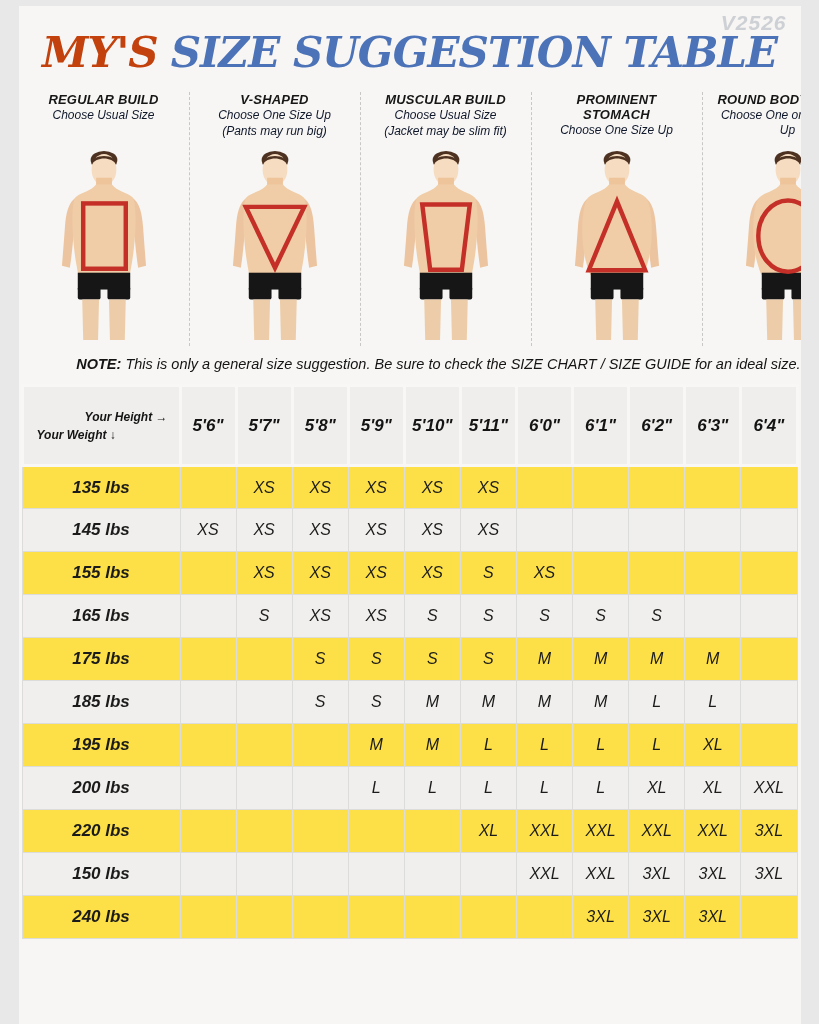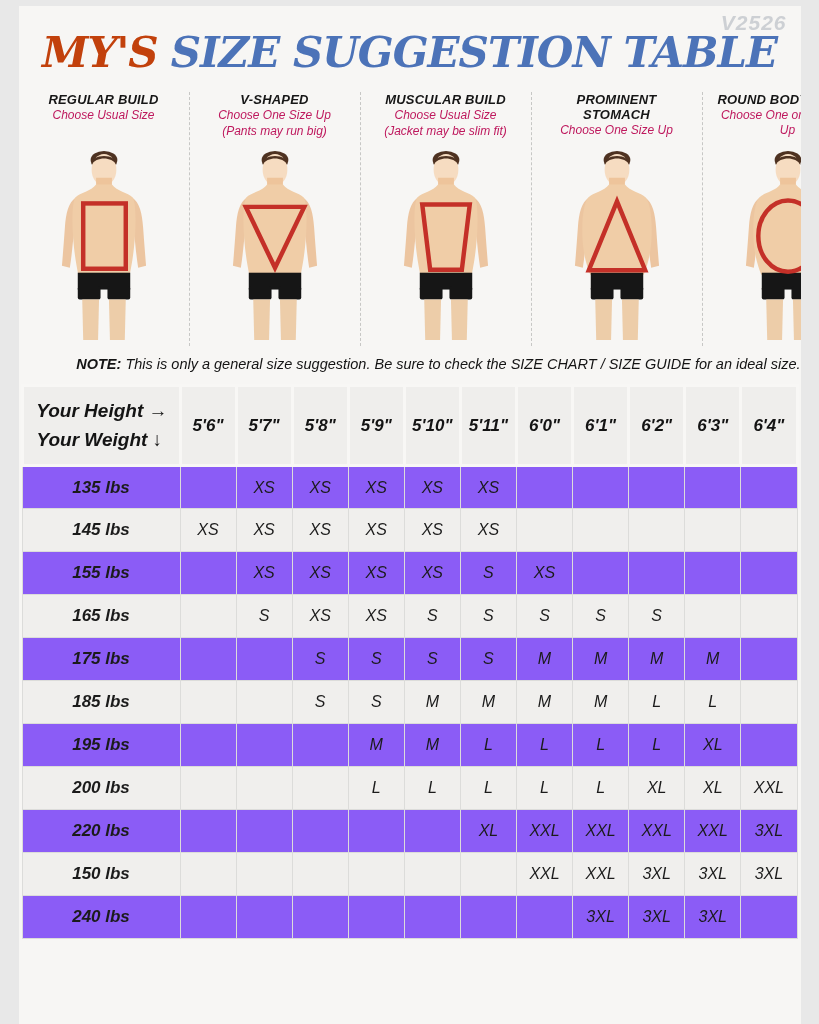--- a/index.html
+++ b/index.html
@@ -19,40 +19,40 @@
     font-family: "DejaVu Serif", "Liberation Serif", serif;
     font-weight: bold; font-size: 42px; letter-spacing: -1px; line-height: 1.1;
     white-space: nowrap;
   }
   .title .brand { margin-right: 13px; }
   .figures { display: flex; align-items: stretch; margin-top: 16px; height: 254px; }
   .fig-col { flex: 1 1 0; text-align: center; padding: 0 10px; }
   .fig-col + .fig-col { border-left: 1px dashed #c7c7c5; }
   .fig-label { height: 56px; }
   .fig-name { font-size: 13px; font-weight: bold; color: #161616; margin: 0; letter-spacing: .2px; }
-  .fig-advice, .fig-note { font-size: 12px; color: #be185d; margin: 1px 0 0; line-height: 1.25; }
+  .fig-advice, .fig-note { font-size: 12px; color: #0f172a; margin: 1px 0 0; line-height: 1.25; }
   svg.figure { width: 150px; height: 194px; display: block; margin: 0 auto; }
   .note-line { text-align: right; font-size: 14.5px; color: #141414; margin-top: 10px; }
   .note-label { font-weight: bold; }
   .size-table {
     width: 778px; margin: 12px auto 0; border-collapse: collapse; table-layout: fixed;
   }
   .size-table thead th {
     background: #efeeec; border: 3px solid #f8f7f5; height: 80px;
     font-size: 17px; color: #141414; font-weight: bold;
   }
   .size-table col.weight-col { width: 158px; }
-  .size-table tbody tr { background: #8b5cf6; }
+  .size-table tbody tr { background: #fde047; }
   .size-table tbody tr:nth-child(even) { background: #f0efed; }
   .size-table tbody td {
     border: 1px solid #dcdcda; height: 43px; text-align: center;
     font-size: 16px; color: #1b1b1b;
   }
   .size-table td.weight-cell { font-weight: bold; font-size: 17px; }
-  .corner-line { display: block; line-height: 1.5; font-size: 19px; }
+  .corner-line { display: block; line-height: 1.5; font-size: 12px; }
   .corner-line.l1 { text-align: right; padding-right: 10px; }
   .corner-line.l2 { text-align: left; padding-left: 12px; }
 </style>
 </head>
 <body>
 
 <div class="page">
 
   <div class="watermark">V2526</div>
 

